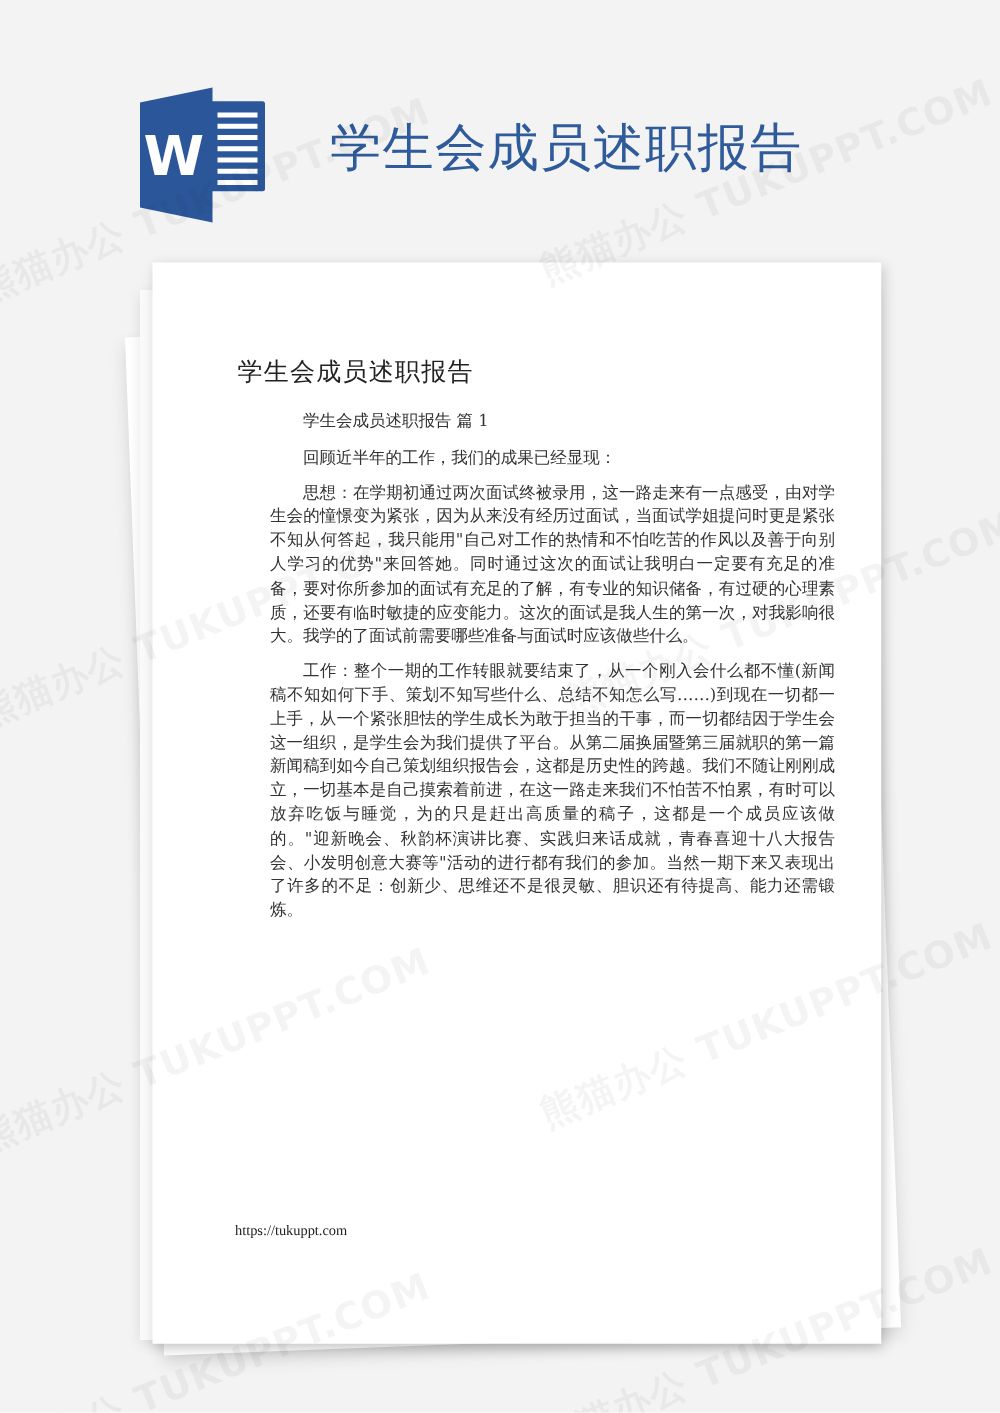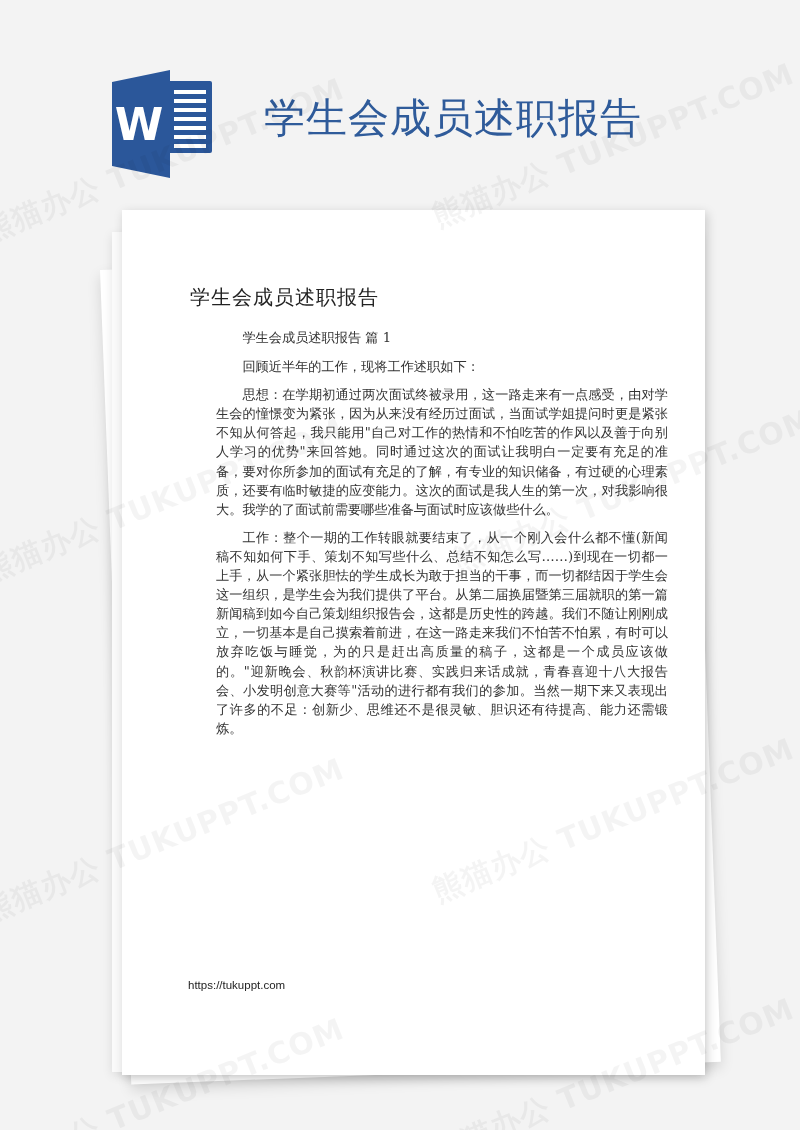--- a/index.html
+++ b/index.html
@@ -40,21 +40,21 @@
   }
   .doc-body {
     position:absolute; left:66px; top:118px; width:452px;
     font-size:13.2px; line-height:19.1px; color:#333;
     text-align:justify; text-justify:inter-character;margin-left:28px;
   }
   .doc-body p { margin:0 0 9px 0; text-indent:2em; }
   .doc-body p.sub { margin-bottom:10px; }
   .source {
     position:absolute; left:66px; top:769px;
-    font-family:Liberation Sans, sans-serif; font-size:11.5px; color:#222;
+    font-family:Liberation Serif, serif; font-size:11.5px; color:#222;
   }
 </style>
 </head>
 <body>
 
 <div class="watermark" style="left:-30px;top:140px;">熊猫办公 TUKUPPT.COM</div>
 <div class="watermark" style="left:420px;top:125px;">熊猫办公 TUKUPPT.COM</div>
 <div class="watermark" style="left:-30px;top:820px;">熊猫办公 TUKUPPT.COM</div>
 <div class="watermark" style="left:420px;top:800px;">熊猫办公 TUKUPPT.COM</div>
 <div class="watermark" style="left:-30px;top:1080px;">熊猫办公 TUKUPPT.COM</div>
@@ -82,18 +82,18 @@
   <div class="header-title">学生会成员述职报告</div>
 </div>
 
 <div class="back-page"></div>
 <div class="back-page2"></div>
 
 <div class="page">
   <div class="doc-title">学生会成员述职报告</div>
   <div class="doc-body">
     <p class="sub">学生会成员述职报告 篇 1</p>
-    <p>回顾近半年的工作，现将工作述职如下：</p>
+    <p>回顾近半年的工作，我们的成果已经显现：</p>
     <p>思想：在学期初通过两次面试终被录用，这一路走来有一点感受，由对学生会的憧憬变为紧张，因为从来没有经历过面试，当面试学姐提问时更是紧张不知从何答起，我只能用"自己对工作的热情和不怕吃苦的作风以及善于向别人学习的优势"来回答她。同时通过这次的面试让我明白一定要有充足的准备，要对你所参加的面试有充足的了解，有专业的知识储备，有过硬的心理素质，还要有临时敏捷的应变能力。这次的面试是我人生的第一次，对我影响很大。我学的了面试前需要哪些准备与面试时应该做些什么。</p>
     <p>工作：整个一期的工作转眼就要结束了，从一个刚入会什么都不懂(新闻稿不知如何下手、策划不知写些什么、总结不知怎么写……)到现在一切都一上手，从一个紧张胆怯的学生成长为敢于担当的干事，而一切都结因于学生会这一组织，是学生会为我们提供了平台。从第二届换届暨第三届就职的第一篇新闻稿到如今自己策划组织报告会，这都是历史性的跨越。我们不随让刚刚成立，一切基本是自己摸索着前进，在这一路走来我们不怕苦不怕累，有时可以放弃吃饭与睡觉，为的只是赶出高质量的稿子，这都是一个成员应该做的。"迎新晚会、秋韵杯演讲比赛、实践归来话成就，青春喜迎十八大报告会、小发明创意大赛等"活动的进行都有我们的参加。当然一期下来又表现出了许多的不足：创新少、思维还不是很灵敏、胆识还有待提高、能力还需锻炼。</p>
   </div>
   <div class="source">https://tukuppt.com</div>
 </div>
 
 </body></html>

